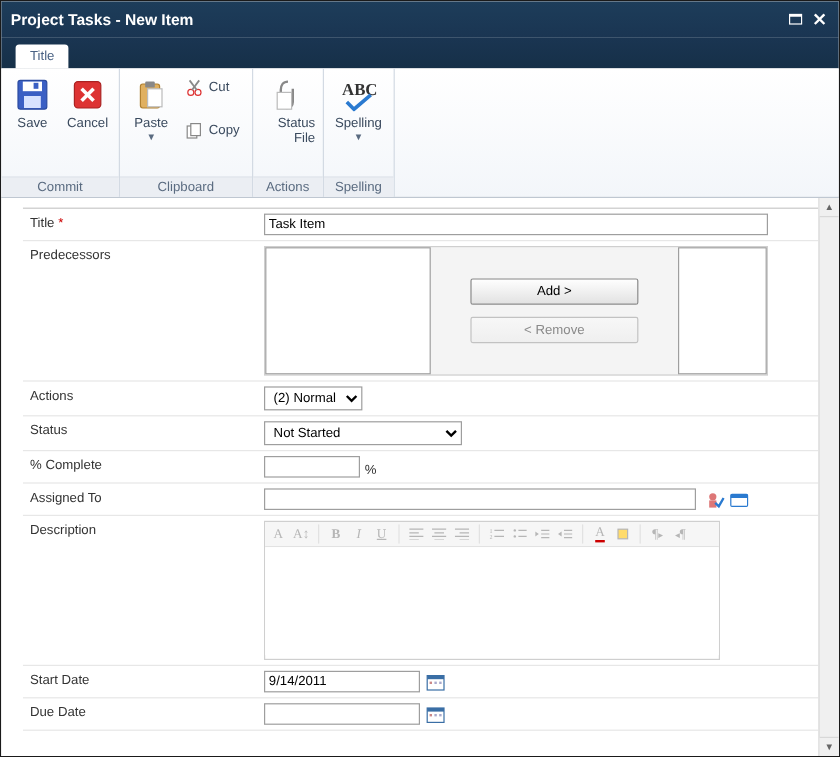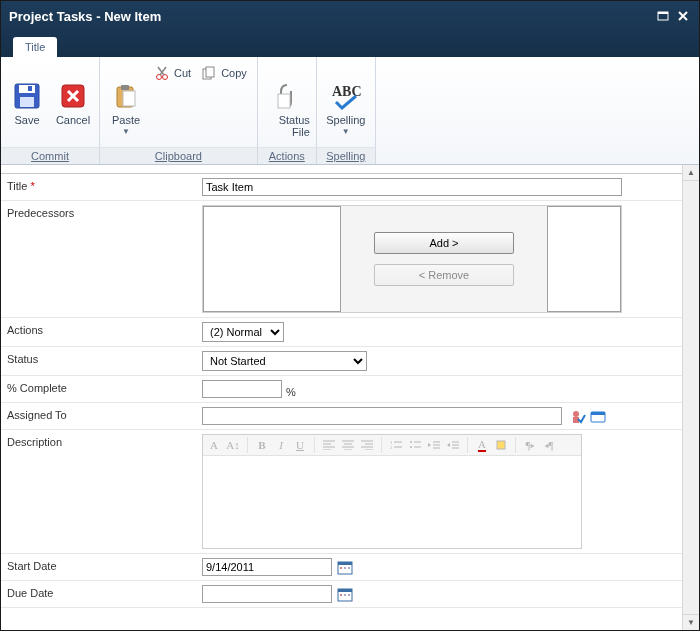--- a/index.html
+++ b/index.html
@@ -72,43 +72,41 @@
     gap: 2px;
   }
   .ribbon-group-label {
     text-align: center;
     font-size: 11px;
     color: #5a6b80;
     padding: 2px 0 2px 0;
     background: #ebeef3;
     border-top: 1px solid #e0e5eb;
     margin: 0 -4px;
-    text-decoration: underline;
   }
   .rbtn-large {
     display: flex;
     flex-direction: column;
     align-items: center;
     justify-content: flex-start;
     width: 44px;
     padding: 4px 2px 0 2px;
     text-align: center;
     font-size: 11px;
     color: #3a4a5e;
     cursor: pointer;
-    margin-top: 17px;
   }
   .rbtn-large .icon-slot {
     width: 32px; height: 32px;
     display:flex; align-items:center; justify-content:center;
     margin-bottom: 2px;
   }
   .rbtn-large span.label { display:block; line-height: 1.1; text-align: right; }
   .rbtn-small-stack {
-    display:flex; flex-direction:row; gap:2px; padding-top:4px; padding-right:2px;
+    display:flex; flex-direction:column; gap:16px; padding-top:4px; padding-right:2px;
   }
   .rbtn-small {
     display:flex; align-items:center; gap:4px;
     padding: 2px 4px; cursor:pointer; font-size:11px; color:#3a4a5e;
   }
   .rbtn-small .icon-slot { width:16px; height:16px; display:flex; align-items:center; justify-content:center }
   .drop-arrow { font-size: 8px; color:#5a6b80; line-height:1; margin-top:2px }
 
   .body-area {
     flex:1;
@@ -128,20 +126,21 @@
     font-size:8px; color:#666; cursor:pointer;
     background:#f0f0f0;
   }
   .scroll-up { top:0; border-bottom:1px solid #d8d8d8 }
   .scroll-down { bottom:0; border-top:1px solid #d8d8d8 }
 
   .form {
     flex:1;
     overflow:hidden;
     padding-top: 8px;
+    margin-left: 18px;
   }
   .form-row {
     display:flex;
     border-top: 1px solid #e7e7e7;
     padding: 4px 6px;
   }
   .form-row:first-child { border-top: 1px solid #c9c9c9 }
   .form-label {
     width: 195px;
     color:#333;

